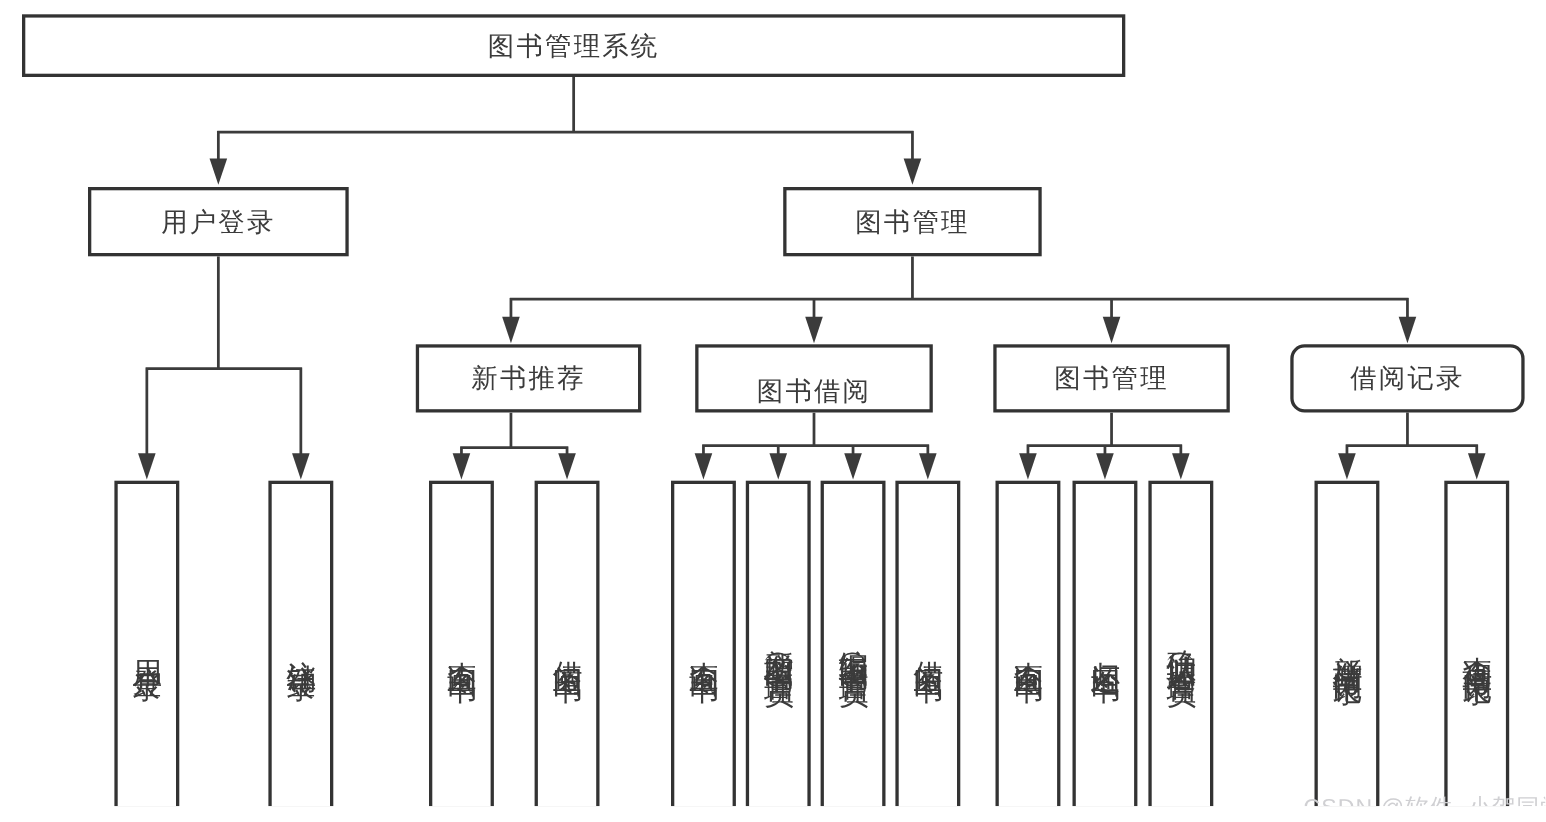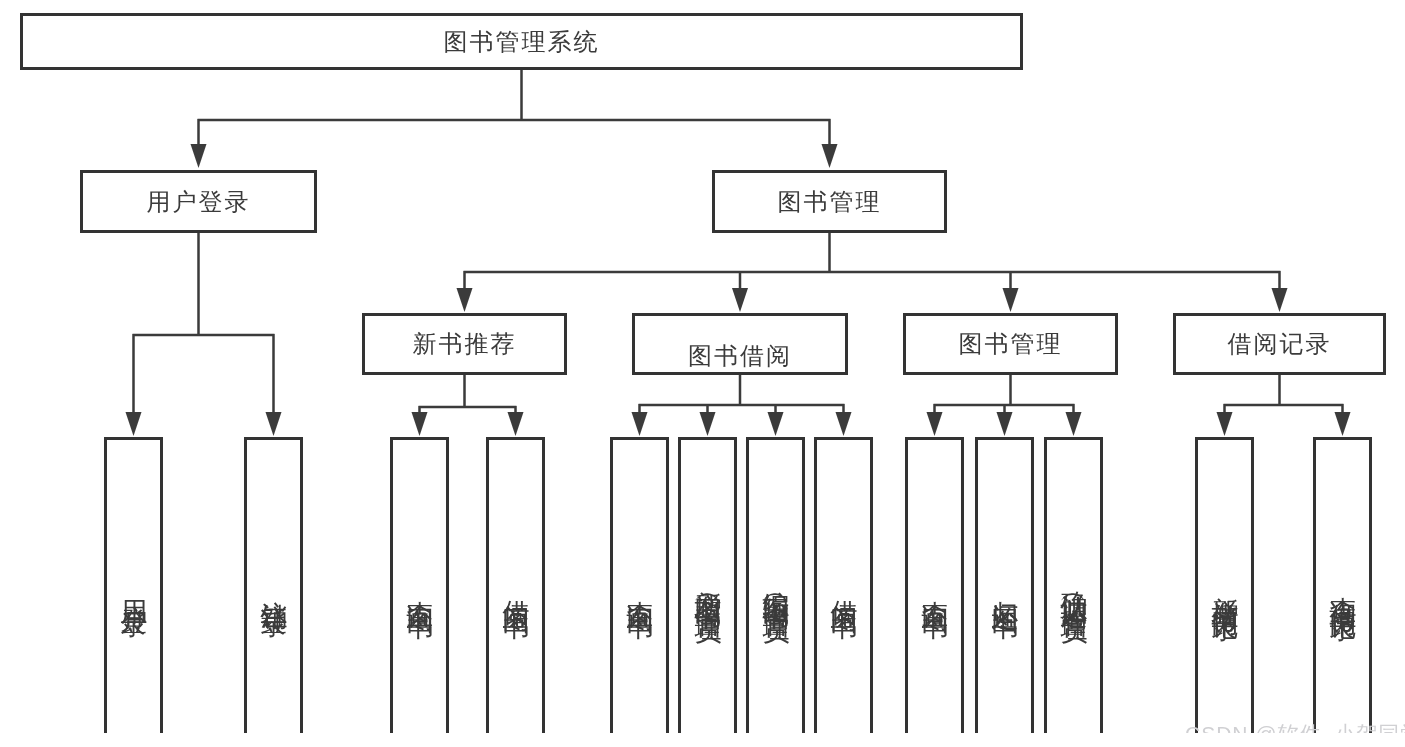--- a/index.html
+++ b/index.html
@@ -25,24 +25,24 @@
     font-size:27px; letter-spacing:4px; line-height:1;
     color:#3b3b3b;
   }
   .watermark {
     position:absolute; left:1185px; top:720px; z-index:2;
     font-size:21px; color:#d0d0d3; letter-spacing:1px; white-space:nowrap;
   }
   
   #n-user-login   { left:80px;  width:237px; }
   #n-book-mgmt    { left:712px; width:235px; }
-  #n-new-book     { left:362px;  width:205px; }
+  #n-new-book     { left:378px;  width:205px; }
   #n-book-borrow  { left:632px;  width:216px;align-items:flex-end; }
   #n-cur-borrow   { left:903px;  width:215px; }
-  #n-records      { left:1173px; width:213px; }
+  #n-records      { left:1173px; width:213px;border-radius:13px; }
   
   #l-ul-1 { left:104px; }  #l-ul-2 { left:244px; }
   #l-nb-1 { left:390px; }  #l-nb-2 { left:486px; }
   #l-bb-1 { left:610px; }  #l-bb-2 { left:678px; }
   #l-bb-3 { left:746px; }  #l-bb-4 { left:814px; }
   #l-cb-1 { left:905px; }  #l-cb-2 { left:975px; }  #l-cb-3 { left:1044px; }
   #l-br-1 { left:1195px; } #l-br-2 { left:1313px; }
 </style>
 </head>
 <body>

